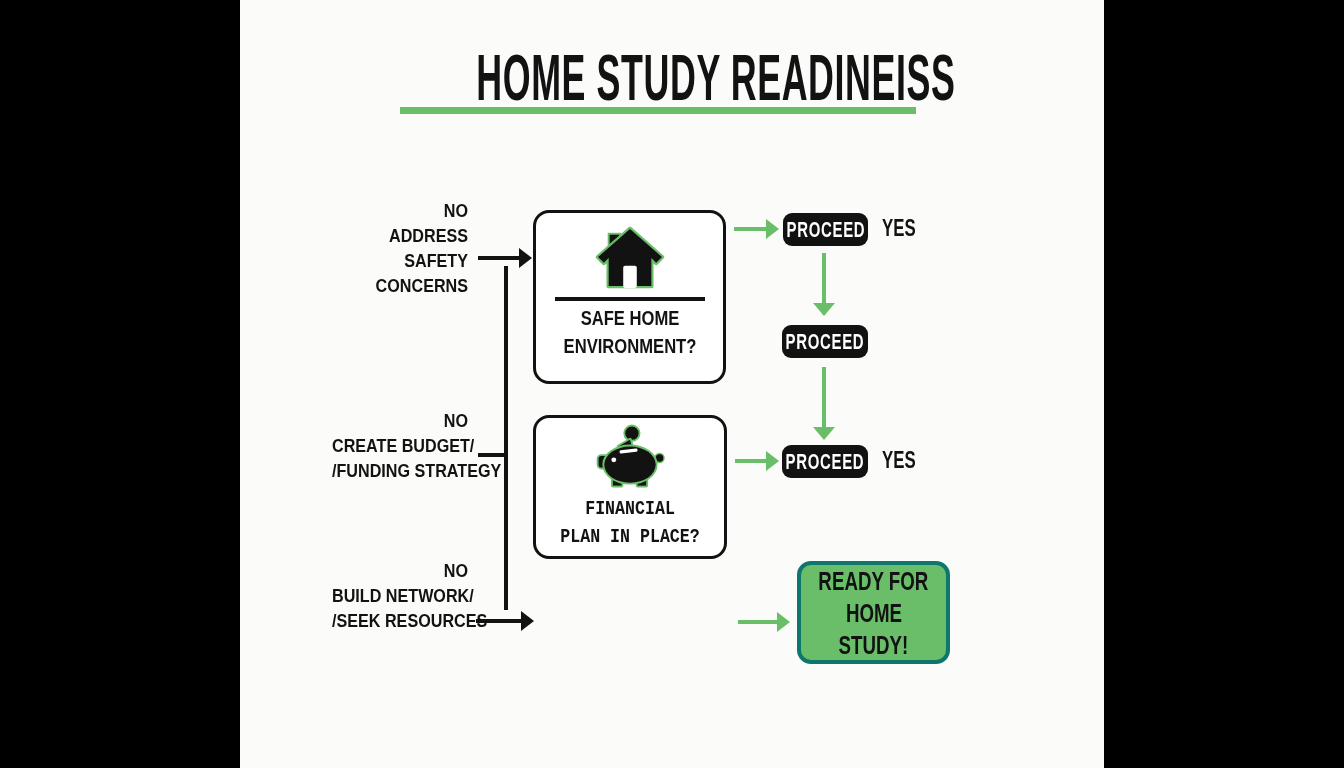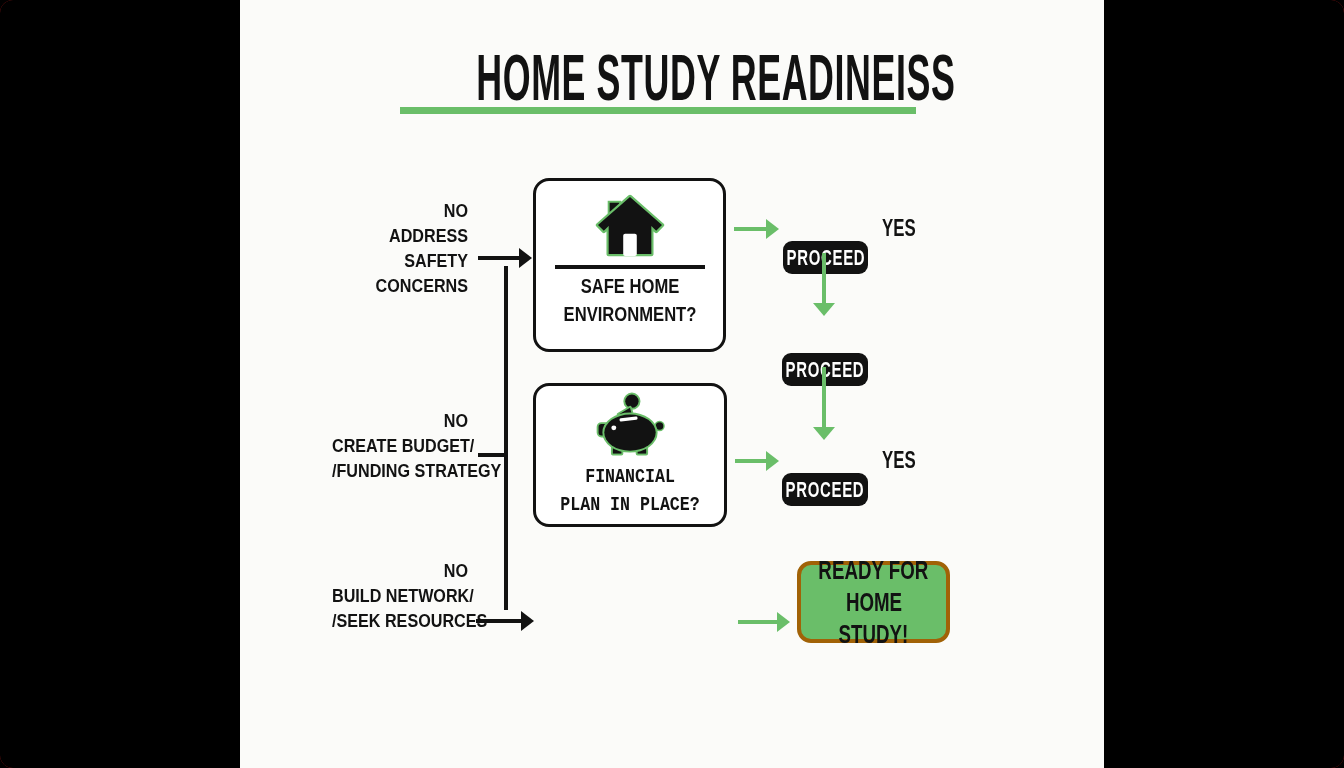--- a/index.html
+++ b/index.html
@@ -1,30 +1,30 @@
 <!DOCTYPE html>
 <html><head>
 <meta charset="utf-8">
 <style>
   * { margin:0; padding:0; box-sizing:border-box; }
   body { background:#000; font-family:"Liberation Sans", sans-serif; }
-  .stage { position:relative; width:1344px; height:768px; background:#b91c1c; overflow:hidden;border-radius:13px; }
+  .stage { position:relative; width:1344px; height:768px; background:#b91c1c; overflow:hidden; }
   .letterbox { position:absolute; top:0; height:768px; background:#000; }
   .lb-left { left:0; width:240px; }
   .lb-right { left:1104px; width:240px; }
   .content { position:absolute; left:240px; top:0; width:864px; height:768px; background:#fbfbf9; }
 
   .txt { font-weight:700; color:#121212; }
 
   .title { position:absolute; left:92px; top:44px; width:656px; text-align:center; white-space:nowrap;
            font-size:64px; line-height:68px; letter-spacing:1px; transform:scaleX(.56); transform-origin:50% 50%; }
   .title-underline { position:absolute; left:160px; top:107px; width:516px; height:7px; background:#6abe69; }
 
   .card { position:absolute; background:#ffffff; border:3px solid #121212; border-radius:16px;
-          display:flex; flex-direction:column; align-items:center; }
+          display:flex; flex-direction:column; align-items:center;margin-top:32px; }
   .card-1 { left:293px; top:178px; width:193px; height:174px; }
   .card-2 { left:293px; top:383px; width:194px; height:144px;font-family:Liberation Mono, monospace; }
   .card-3 { left:293px; top:555px; width:196px; height:137px; }
   .divider { width:150px; height:4px; background:#121212; margin:7px 0 3px 0; }
   .q { text-align:center; font-size:20px; line-height:28px; white-space:nowrap;
        transform:scaleX(.83); transform-origin:50% 0; }
 
   .no-label { position:absolute; text-align:right; white-space:nowrap;
               font-size:19px; line-height:25px; transform:scaleX(.85); transform-origin:100% 0; }
   .no-1 { left:68px; top:198px; width:160px; }
@@ -48,34 +48,34 @@
 
   .a1 { left:238px; top:248px; width:54px; }
   .a3 { left:236px; top:611px; width:58px; }
   .ga1 { left:494px; top:219px; width:45px; }
   .ga2 { left:495px; top:451px; width:44px; }
   .ga3 { left:498px; top:612px; width:52px; }
   .gav1 { left:573px; top:253px; height:63px; }
   .gav2 { left:573px; top:367px; height:73px; }
 
   .badge { position:absolute; background:#121212; color:#ffffff; border-radius:9px;
-           display:flex; align-items:center; justify-content:center;margin-top:28px; }
+           display:flex; align-items:center; justify-content:center; }
   .badge span { font-size:22px; font-weight:700; letter-spacing:1px; white-space:nowrap;
                 transform:scaleX(.68); transform-origin:50% 50%; }
   .p1 { left:543px; top:213px; width:85px; height:33px; }
   .p2 { left:542px; top:325px; width:86px; height:33px; }
   .p3 { left:542px; top:445px; width:86px; height:33px; }
 
   .yes { position:absolute; height:33px; display:flex; align-items:flex-start; }
   .yes span { font-size:24px; white-space:nowrap; transform:scaleX(.7); transform-origin:0 50%; }
   .yes-1 { left:642px; top:214px; }
   .yes-2 { left:642px; top:446px; }
 
-  .result-box { position:absolute; left:557px; top:561px; width:153px; height:82px;
-                background:#6abe69; border:4px solid #a16207; border-radius:14px;
+  .result-box { position:absolute; left:557px; top:561px; width:153px; height:103px;
+                background:#6abe69; border:4px solid #0f766e; border-radius:14px;
                 display:flex; flex-direction:column; align-items:center; justify-content:center; }
   .result-box .r { text-align:center; font-size:26px; line-height:32px; white-space:nowrap;
                    transform:scaleX(.72); transform-origin:50% 50%; }
 
   .icon-house { margin-top:13px; }
   .icon-piggy { margin-top:5px; }
   .icon-people { margin-top:13px; }
 </style>
 </head>
 <body>

